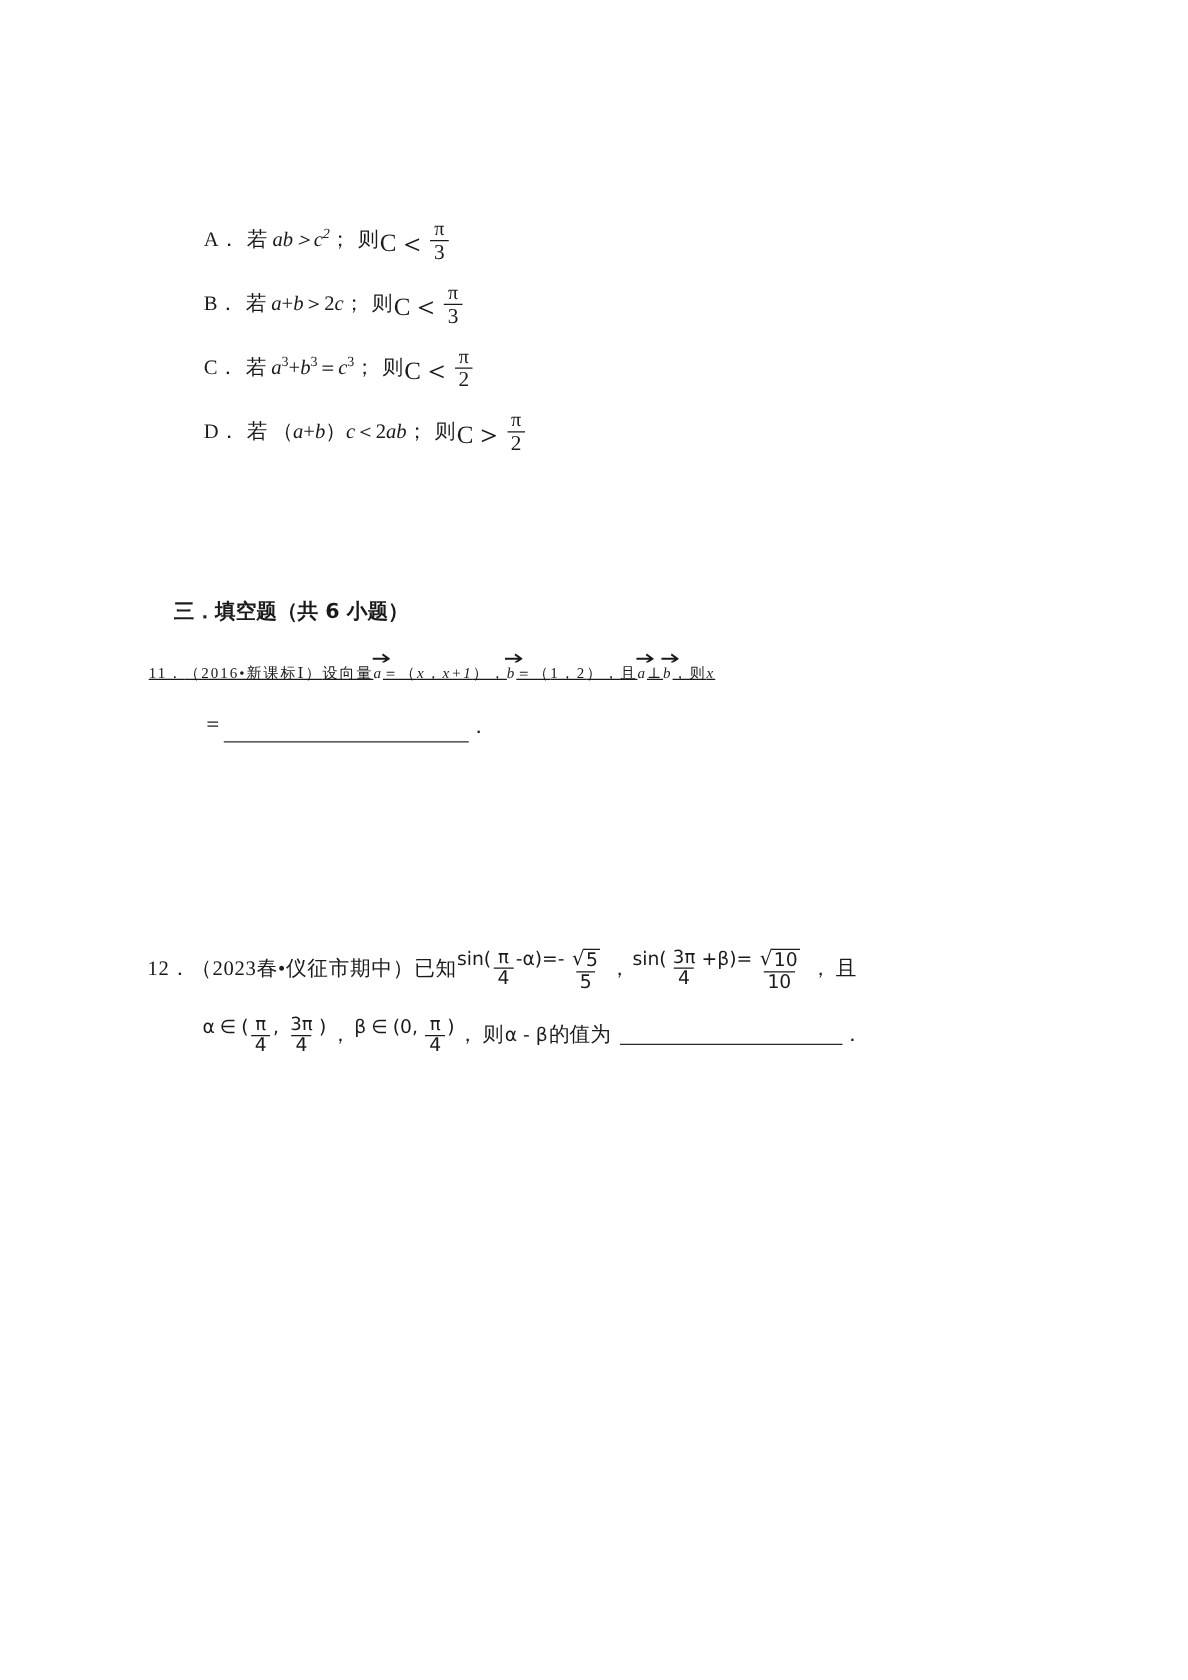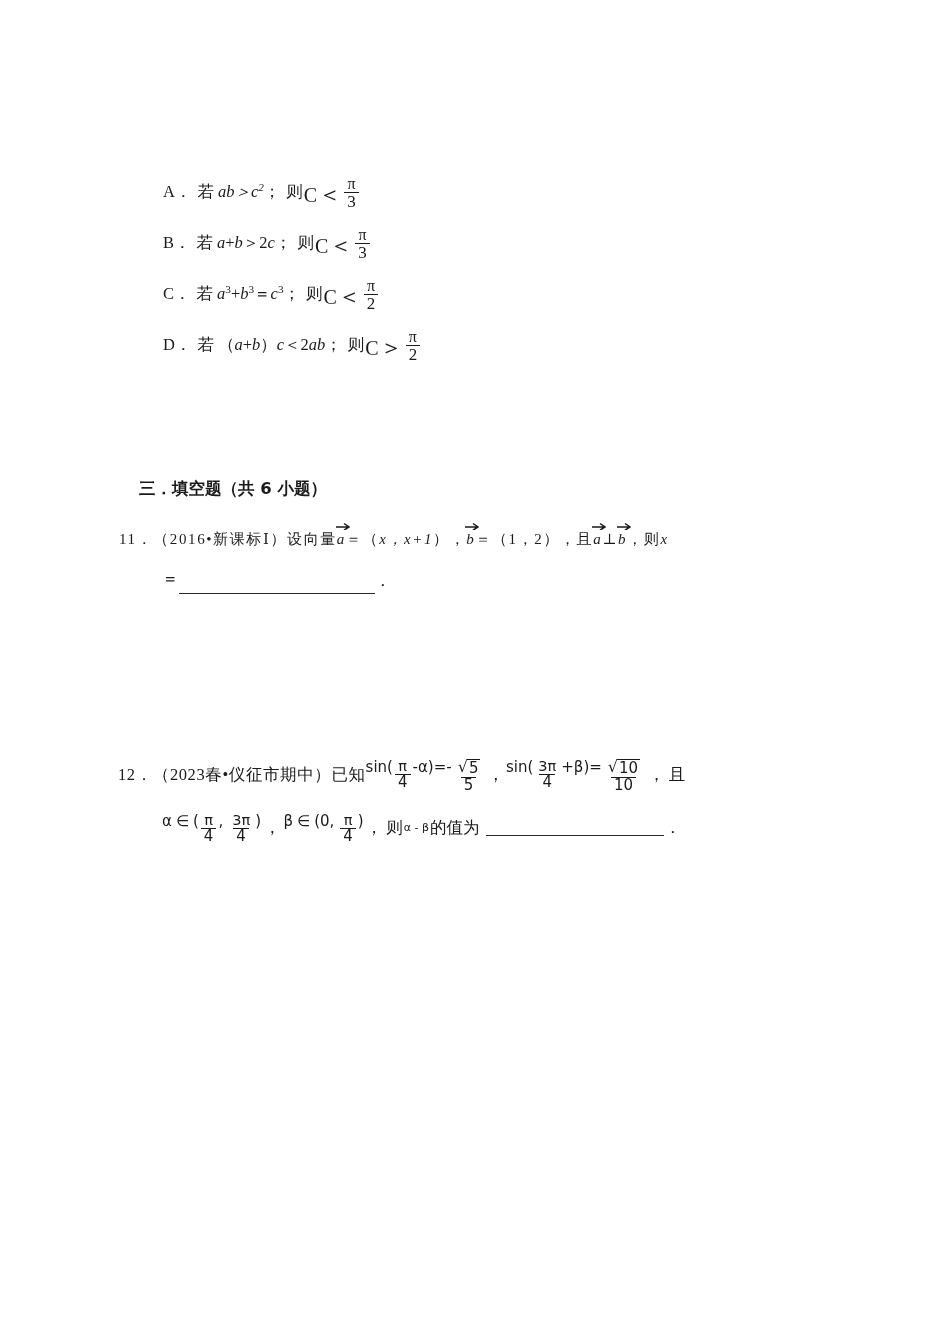--- a/index.html
+++ b/index.html
@@ -115,21 +115,21 @@
   
   #sec3 {
     left: 139px; top: 478px;
     font-family: "DejaVu Sans", "Liberation Sans", sans-serif;
     font-weight: bold;
     font-size: 16.5px;
     text-align: center;
   }
 
   
-  #q11-l1 { left: 119px; top: 529px; font-size: 15px; letter-spacing: 1.6px; }
+  #q11-l1 { left: 119px; top: 529px; font-size: 12px; letter-spacing: 1.6px; text-decoration: underline; }
   #q11-l2 { left: 162px; top: 572px; font-size: 16.5px; display: flex; align-items: flex-end; }
 
   .vec {
     display: inline-block;
     position: relative;
     font-style: italic;
     font-family: "Liberation Serif", serif;
     padding-top: 2px;
   }
   .vec .arw {
@@ -311,19 +311,19 @@
       <span>(</span>
       <span style="margin-right:4px">0,</span>
       <span class="frac small">
         <span class="num">π</span>
         <span class="den">4</span>
       </span>
       <span>)</span>
     </span>
     <span style="margin:0 2px">，</span>
     <span style="margin-left:2px">则</span>
-    <span class="cn" style="font-size:11px;margin:0 1px">α - β</span>
+    <span class="cn" style="font-size:15px;margin:0 1px">α - β</span>
     <span>的值为</span>
     <span class="ansline" style="width:178px;margin-left:7px"></span>
     <span>．</span>
   </div>
 
 </div>
 
 </body></html>

